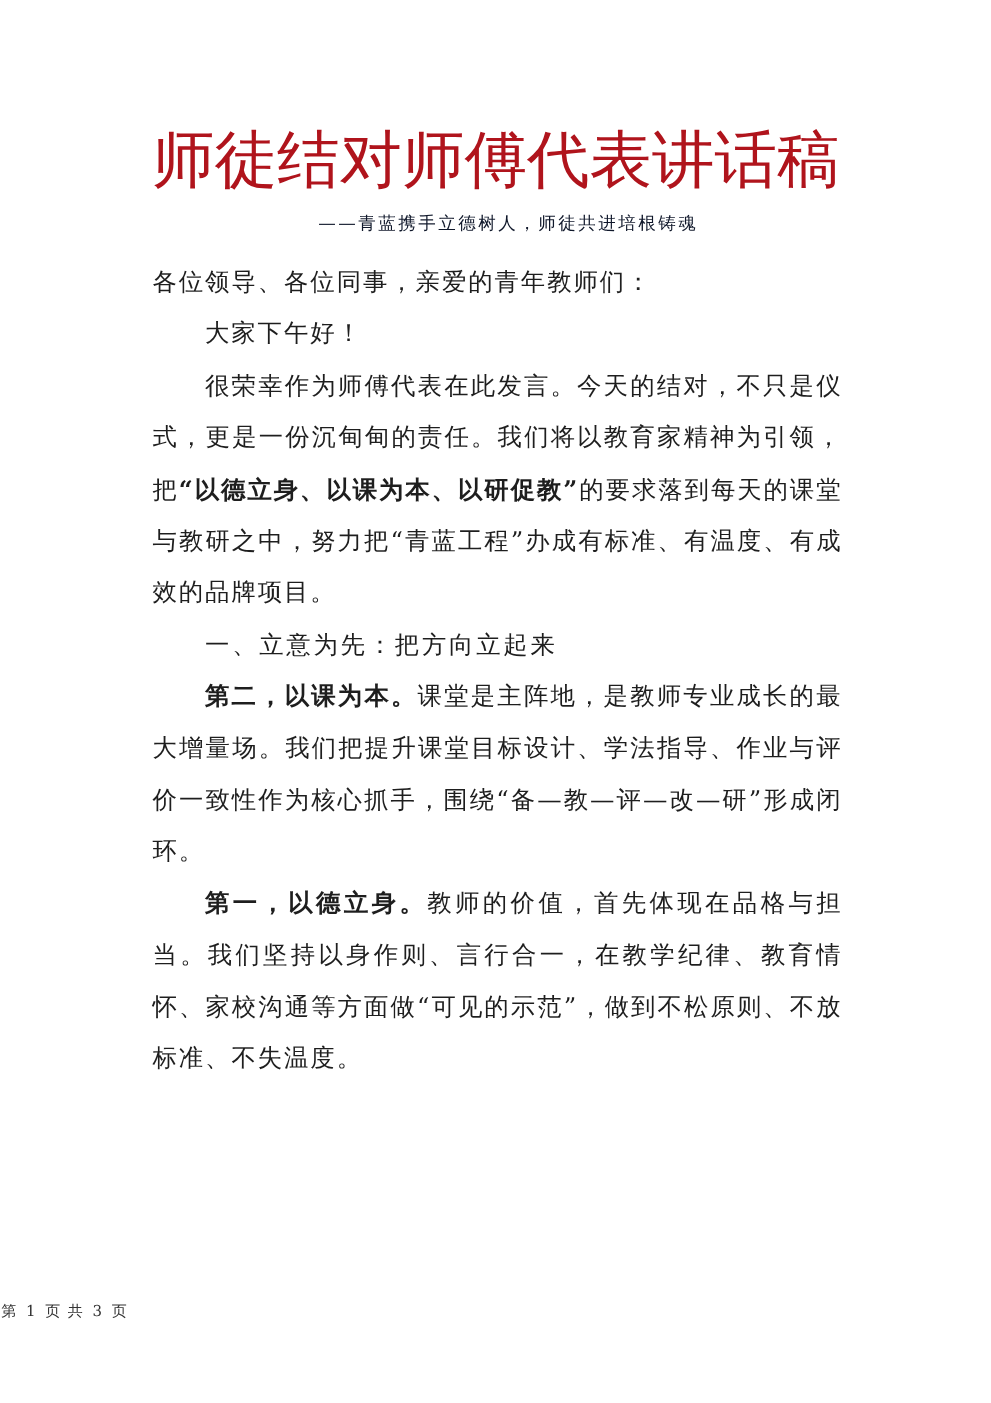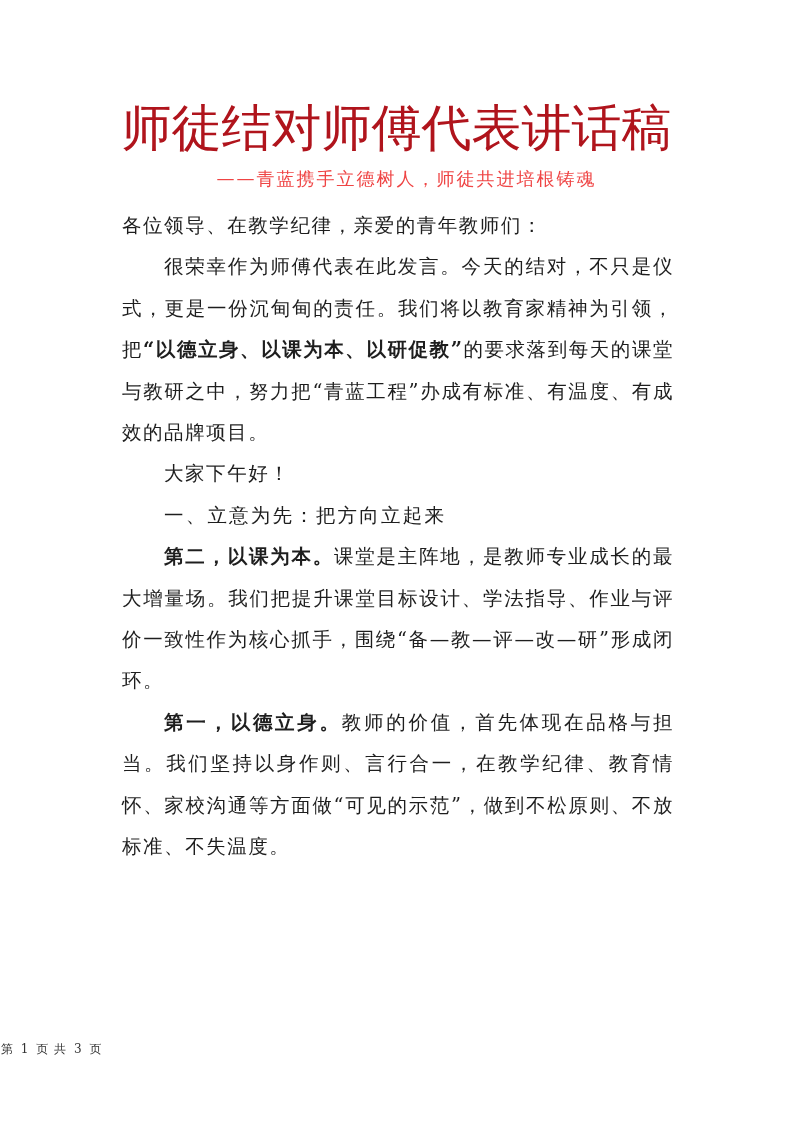--- a/index.html
+++ b/index.html
@@ -33,23 +33,23 @@
       color: #b0141c;
       letter-spacing: 0px;
       font-family: "DejaVu Serif", "Liberation Serif", serif;
     }
     .subtitle {
       position: absolute;
       left: 0;
       top: 165px;
       width: 793px;
       text-align: center;
-      font-size: 18px;
+      font-size: 14px;
       line-height: 28px;
-      color: #ef4444;
+      color: #0f172a;
       letter-spacing: 2px;
       padding-left: 20px;
       box-sizing: border-box;
     }
     .body-text {
       position: absolute;
       left: 122px;
       top: 205px;
       width: 552px;
       font-size: 19.5px;
@@ -92,25 +92,25 @@
 <body>
 
 <div class="page">
 
   <div class="title">师徒结对师傅代表讲话稿</div>
 
   <div class="subtitle">——青蓝携手立德树人，师徒共进培根铸魂</div>
 
   <div class="body-text">
 
-    <p>各位领导、在教学纪律，亲爱的青年教师们：</p>
+    <p>各位领导、各位同事，亲爱的青年教师们：</p>
+
+    <p class="indent">大家下午好！</p>
 
     <p class="indent"><span>很荣幸作为师傅代表在此发言。今天的结对，不只是仪式，更是一份沉甸甸的责任。我们将以教育家精神为引领，把</span><span class="bold">“以德立身、以课为本、以研促教”</span><span>的要求落到每天的课堂与教研之中，努力把“青蓝工程”办成有标准、有温度、有成效的品牌项目。</span></p>
-
-    <p class="indent">大家下午好！</p>
 
     <p class="heading">一、立意为先：把方向立起来</p>
 
     <p class="indent"><span class="bold">第二，以课为本。</span><span>课堂是主阵地，是教师专业成长的最大增量场。我们把提升课堂目标设计、学法指导、作业与评价一致性作为核心抓手，围绕“备—教—评—改—研”形成闭环。</span></p>
 
     <p class="indent"><span class="bold">第一，以德立身。</span><span>教师的价值，首先体现在品格与担当。我们坚持以身作则、言行合一，在教学纪律、教育情怀、家校沟通等方面做“可见的示范”，做到不松原则、不放标准、不失温度。</span></p>
 
 
 
   </div>

